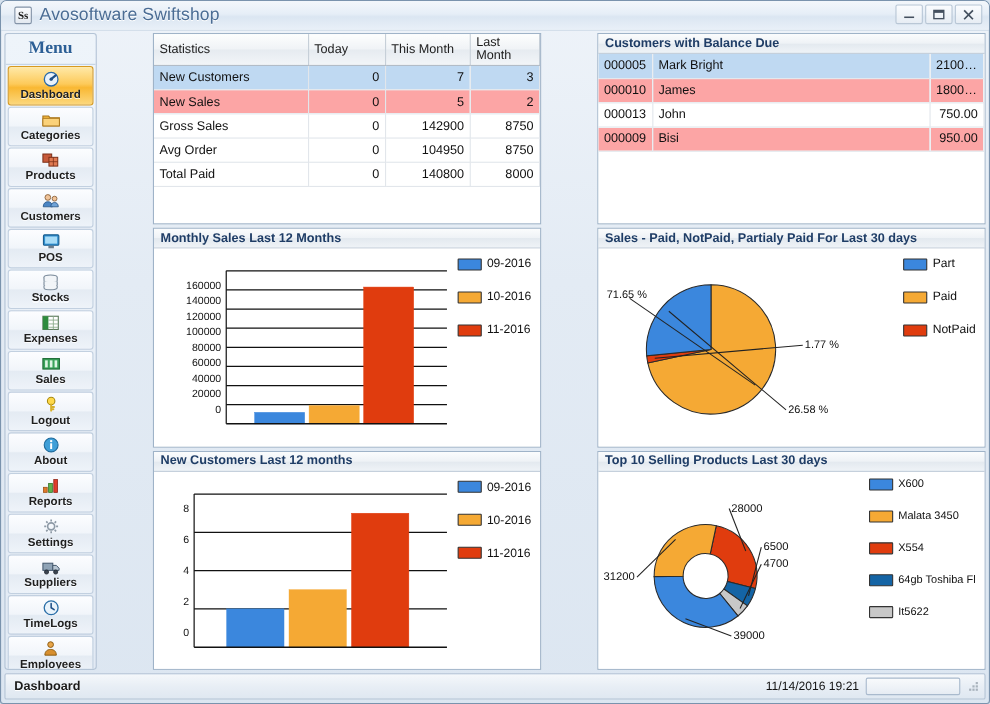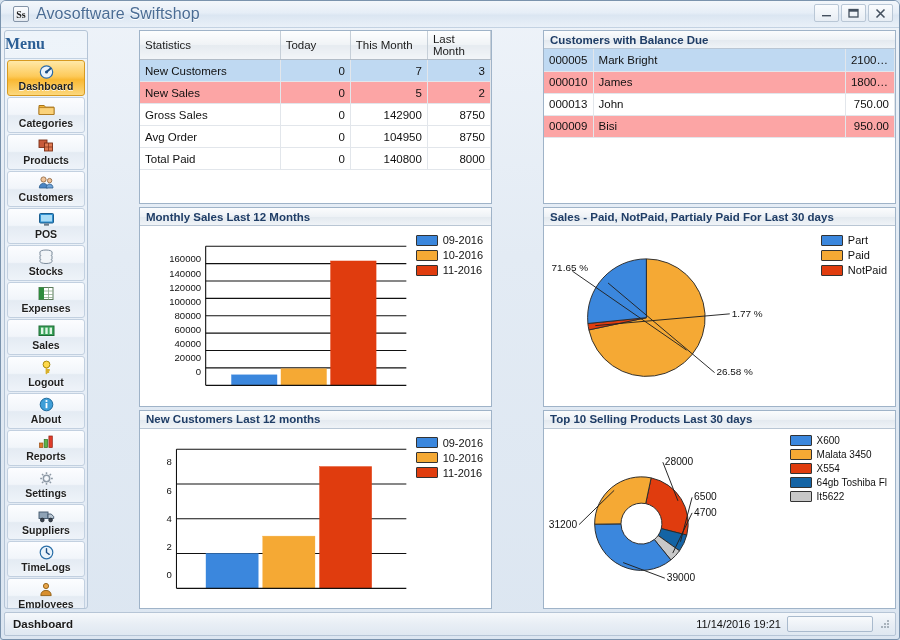--- a/index.html
+++ b/index.html
@@ -67,20 +67,21 @@
   
   #sidebar {
     width: 84px; flex: 0 0 84px;
     background: linear-gradient(180deg,#eef4fa,#e2eaf4);
     border: 1px solid #b4c4d6;
     border-radius: 3px;
     display: flex; flex-direction: column;
     overflow: hidden;
   }
   #menu-title {
+    text-align: center;
     font-size: 16px; font-weight: bold;
     color: #2c5f96;
     padding: 4px 0 5px 0;
     text-shadow: 0 1px 0 #fff;
     border-bottom: 1px solid #c3d2e2;
     font-family: "Liberation Serif", serif;
   }
   #menu-items { flex: 1 1 auto; overflow: hidden; }
   .menu-item {
     height: 36px;
@@ -173,21 +174,21 @@
   #bal-grid col.c0 { width: 14%; }
   #bal-grid col.c1 { width: 72%; }
   #bal-grid col.c2 { width: 14%; }
 
   
   .chart-area { position: absolute; inset: 0; display: flex; }
   .chart-plot { flex: 1 1 auto; position: relative; }
   .chart-legend {
     flex: 0 0 auto;
     padding: 8px 8px 0 2px;
-    display: flex; flex-direction: column; gap: 3px;
+    display: flex; flex-direction: column; gap: 18px;
   }
   .legend-row { display: flex; align-items: center; gap: 5px; }
   .legend-sw {
     width: 22px; height: 11px;
     border: 1px solid #333;
     border-radius: 1px;
   }
   .legend-lbl { font-size: 11px; color: #111; white-space: nowrap; }
   .legend-lbl.small { font-size: 10px; }
 

